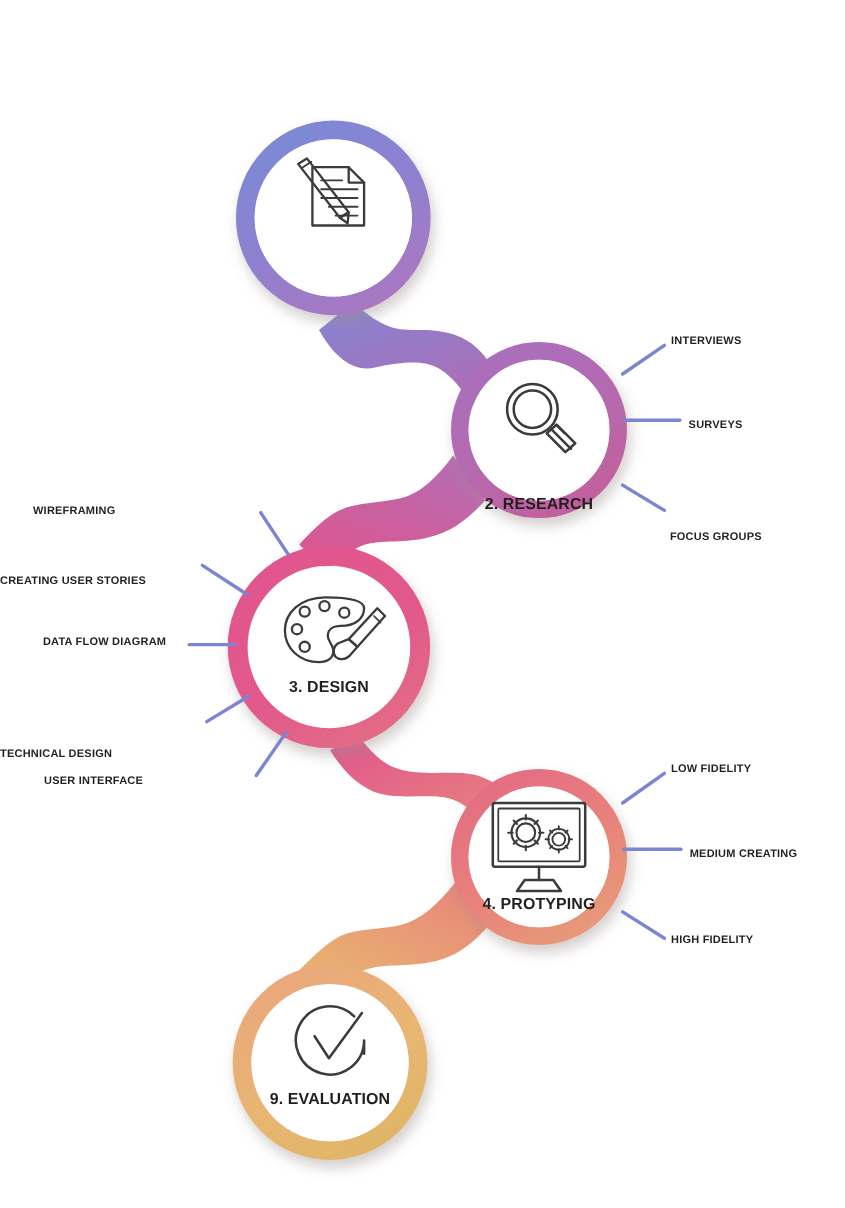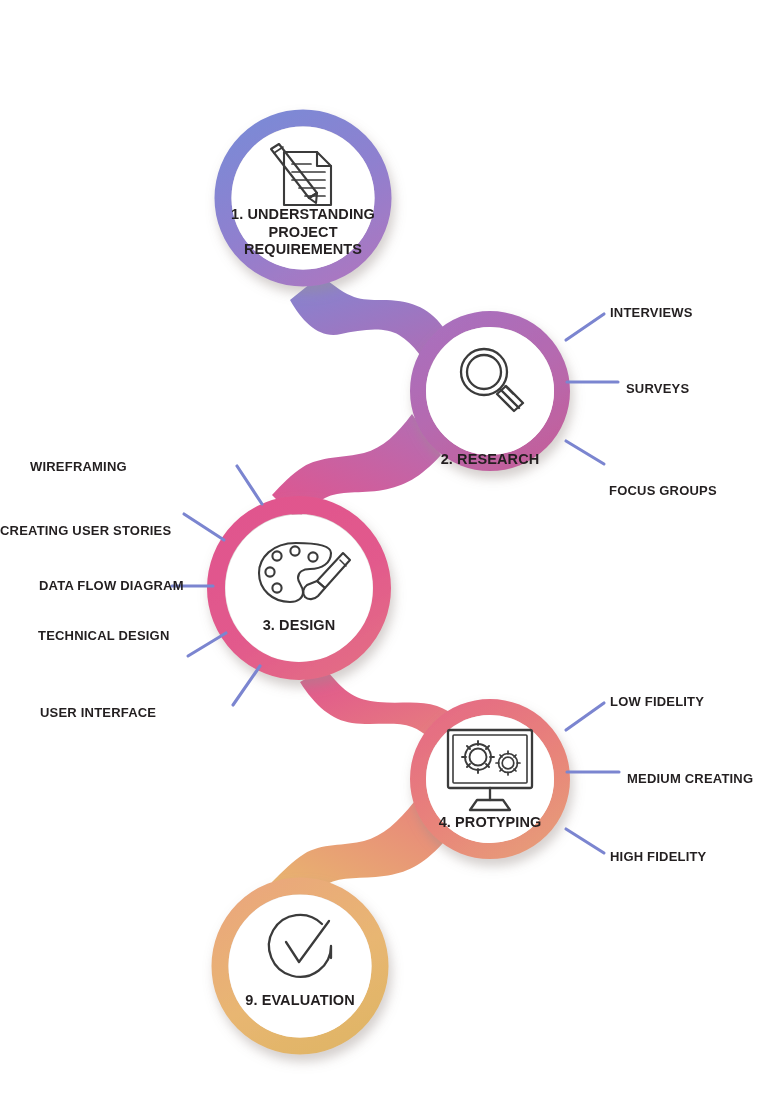--- a/index.html
+++ b/index.html
@@ -41,21 +41,21 @@
     line-height: 1.22;
     white-space: pre-line;
     pointer-events: none;
   }
 
   
   .leader-label {
     position: absolute;
     color: #231f20;
     font-family: "Liberation Sans", sans-serif;
-    font-size: 13px;
+    font-size: 10px;
     font-weight: 700;
     letter-spacing: 0.2px;
     white-space: nowrap;
   }
   .leader-label.right { text-align: left; }
   .leader-label.left  { }
 </style>
 </head>
 <body>
 
@@ -265,39 +265,36 @@
       <line x1="172" y1="586" x2="213" y2="586"></line>
       <line x1="188" y1="656" x2="226" y2="633"></line>
       <line x1="233" y1="705" x2="260" y2="666"></line>
 
       <line x1="566" y1="730" x2="604" y2="703"></line>
       <line x1="567" y1="772" x2="619" y2="772"></line>
       <line x1="566" y1="829" x2="604" y2="853"></line>
     </g>
   </svg>
 
-  <div class="node-caption" style="left:203px; top:206px; width:200px;">1. UNDERSTANDING
-PROJECT
-REQUIREMENTS</div>
 
   <div class="node-caption" style="left:400px; top:423px; width:180px;margin-top:28px;">2. RESEARCH</div>
 
   <div class="node-caption" style="left:209px; top:617px; width:180px;">3. DESIGN</div>
 
   <div class="node-caption" style="left:400px; top:814px; width:180px;">4. PROTYPING</div>
 
   <div class="node-caption" style="left:210px; top:992px; width:180px;">9. EVALUATION</div>
 
   <div class="leader-label right" style="left:610px; top:305px;">INTERVIEWS</div>
   <div class="leader-label right" style="left:626px; top:381px;">SURVEYS</div>
   <div class="leader-label right" style="left:609px; top:459px;margin-top:24px;">FOCUS GROUPS</div>
 
   <div class="leader-label left" style="left:30px; top:459px; width:202px;">WIREFRAMING</div>
   <div class="leader-label left" style="left:0px; top:485px; width:179px;margin-top:38px;">CREATING USER STORIES</div>
   <div class="leader-label left" style="left:0px; top:578px; width:166px;padding-left:39px;">DATA FLOW DIAGRAM</div>
-  <div class="leader-label left" style="left:0px; top:628px; width:182px;padding-left:38px;">TECHNICAL DESIGN</div>
+  <div class="leader-label left" style="left:0px; top:680px; width:182px;">TECHNICAL DESIGN</div>
   <div class="leader-label left" style="left:40px; top:705px; width:187px;">USER INTERFACE</div>
 
   <div class="leader-label right" style="left:610px; top:694px;">LOW FIDELITY</div>
   <div class="leader-label right" style="left:627px; top:771px;">MEDIUM CREATING</div>
   <div class="leader-label right" style="left:610px; top:849px;">HIGH FIDELITY</div>
 
 </div>
 
 </body></html>

